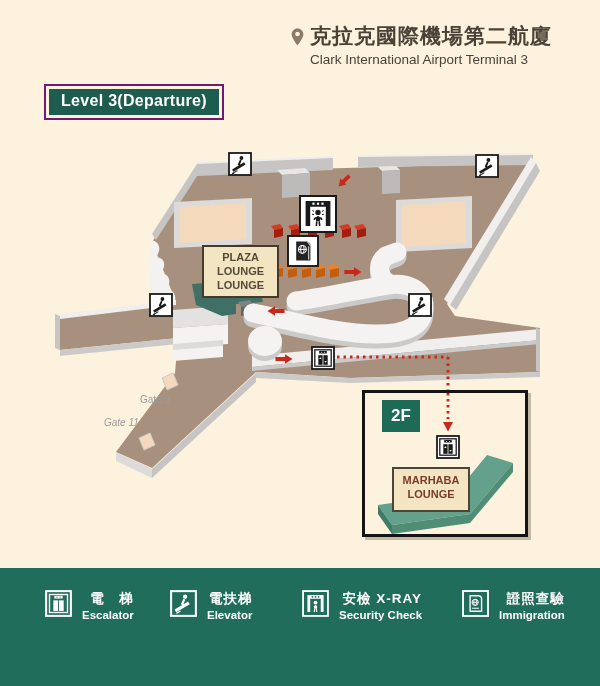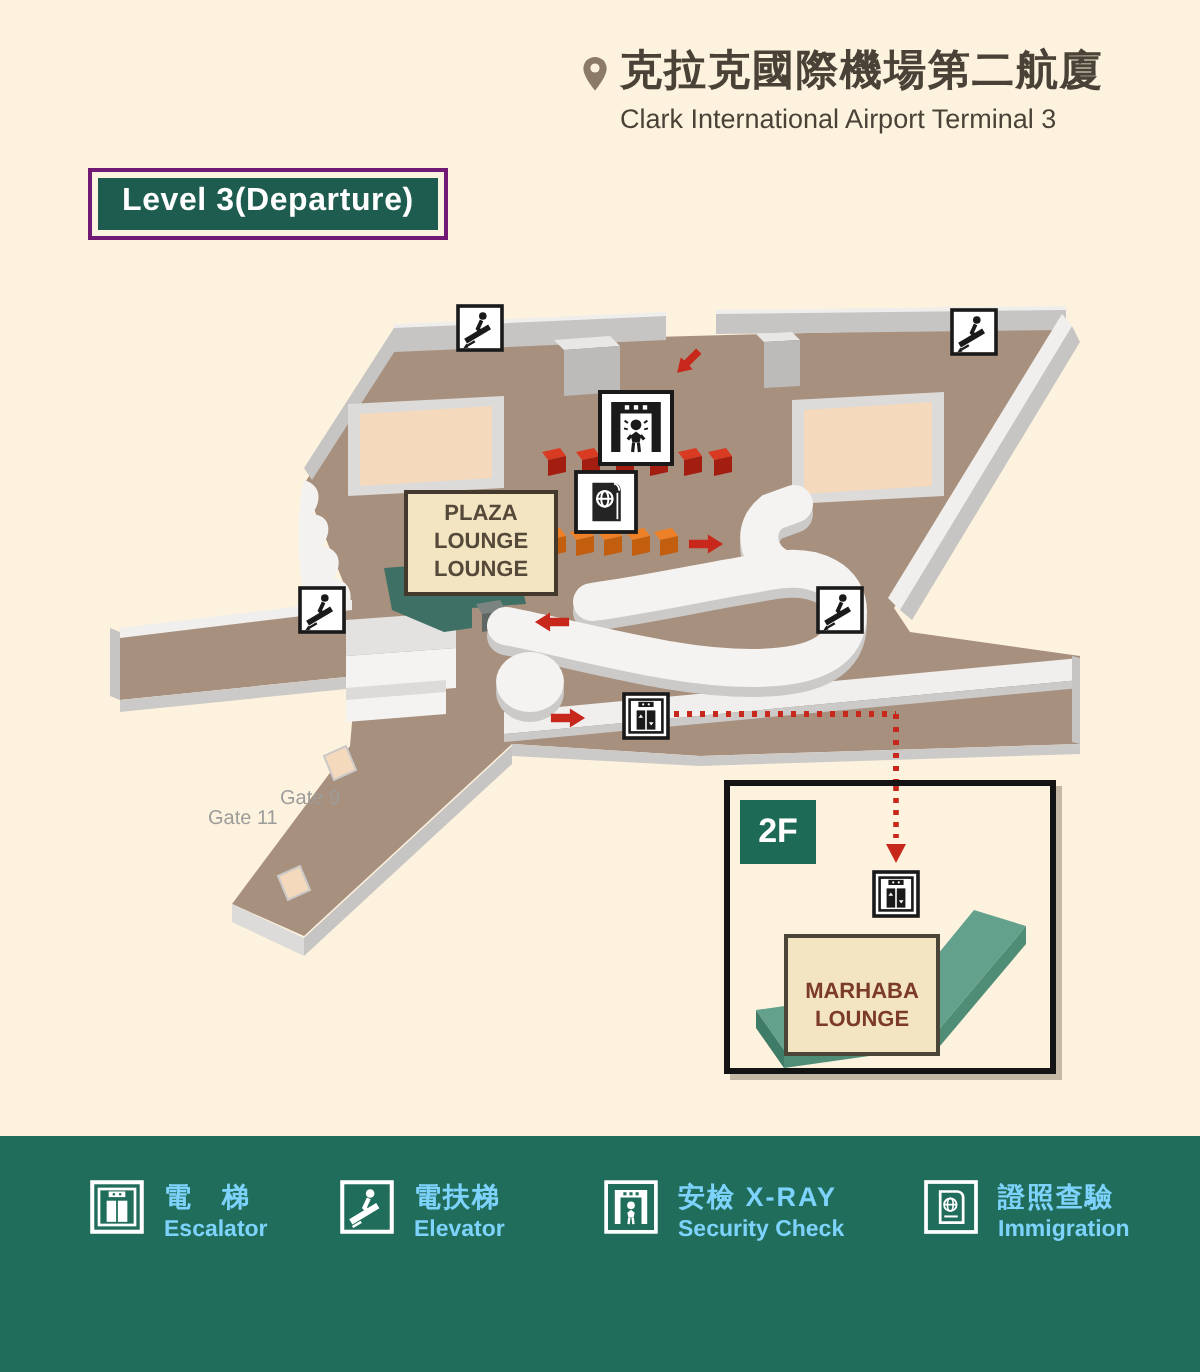--- a/index.html
+++ b/index.html
@@ -14,34 +14,34 @@
   
   .lvl{position:absolute;left:44px;top:84px;border:2px solid #701a75;padding:3px;}
   .lvl-in{background:#1d5c4e;color:#fff;font-size:16px;font-weight:bold;padding:3px 12px 5px;letter-spacing:.3px;}
   
   .map-svg{position:absolute;left:0;top:0;width:600px;height:686px;z-index:0;}
   
   .plaza{position:absolute;left:202px;top:245px;width:73px;height:46px;z-index:1;
          background:#f3e5c2;border:2px solid #43392d;color:#55493a;font-size:11px;font-weight:bold;
          text-align:center;line-height:1.28;padding-top:3px;}
   .gate{position:absolute;color:#9c9c9a;font-size:10px;z-index:1;}
-  .gate9{left:140px;top:394px;} .gate11{left:104px;top:404px;}
+  .gate9{left:140px;top:394px;} .gate11{left:104px;top:417px;font-style:italic;}
   
   .inset{position:absolute;left:362px;top:390px;width:160px;height:141px;border:3px solid #141414;
          background:#fdf2de;z-index:2;box-shadow:3px 3px 0 rgba(90,80,60,.35);}
   .inset-svg{position:absolute;left:0;top:0;width:160px;height:141px;}
-  .f2{position:absolute;left:5px;top:7px;width:38px;height:32px;background:#1d6a57;color:#fff;
+  .f2{position:absolute;left:17px;top:7px;width:38px;height:32px;background:#1d6a57;color:#fff;
       font-size:17px;font-weight:bold;text-align:center;line-height:32px;}
   .marhaba{position:absolute;left:27px;top:74px;width:74px;height:37px;background:#f3e5c2;
            border:2px solid #4a4536;color:#7c3b2a;font-size:11px;font-weight:bold;text-align:center;
-           line-height:1.3;padding-top:20px;box-sizing:content-box;}
+           line-height:1.3;padding-top:4px;box-sizing:content-box;}
   
   .legend{position:absolute;left:0;top:568px;width:600px;height:118px;background:#216d5c;z-index:1;}
   .lg-item{position:absolute;top:22px;display:flex;gap:10px;align-items:flex-start;}
-  .lg-txt{color:#7dd3fc;}
+  .lg-txt{color:#ffffff;text-align:right;}
   .lg-zh{font-size:13.5px;font-weight:bold;letter-spacing:1px;line-height:1.2;margin-top:1px;}
   .lg-en{font-size:11.5px;font-weight:bold;line-height:1.5;}
 </style>
 </head>
 <body>
 
 <div class="page">
 
   <div class="hdr">
     <svg class="hdr-pin" width="13" height="18" viewBox="0 0 13 18">

